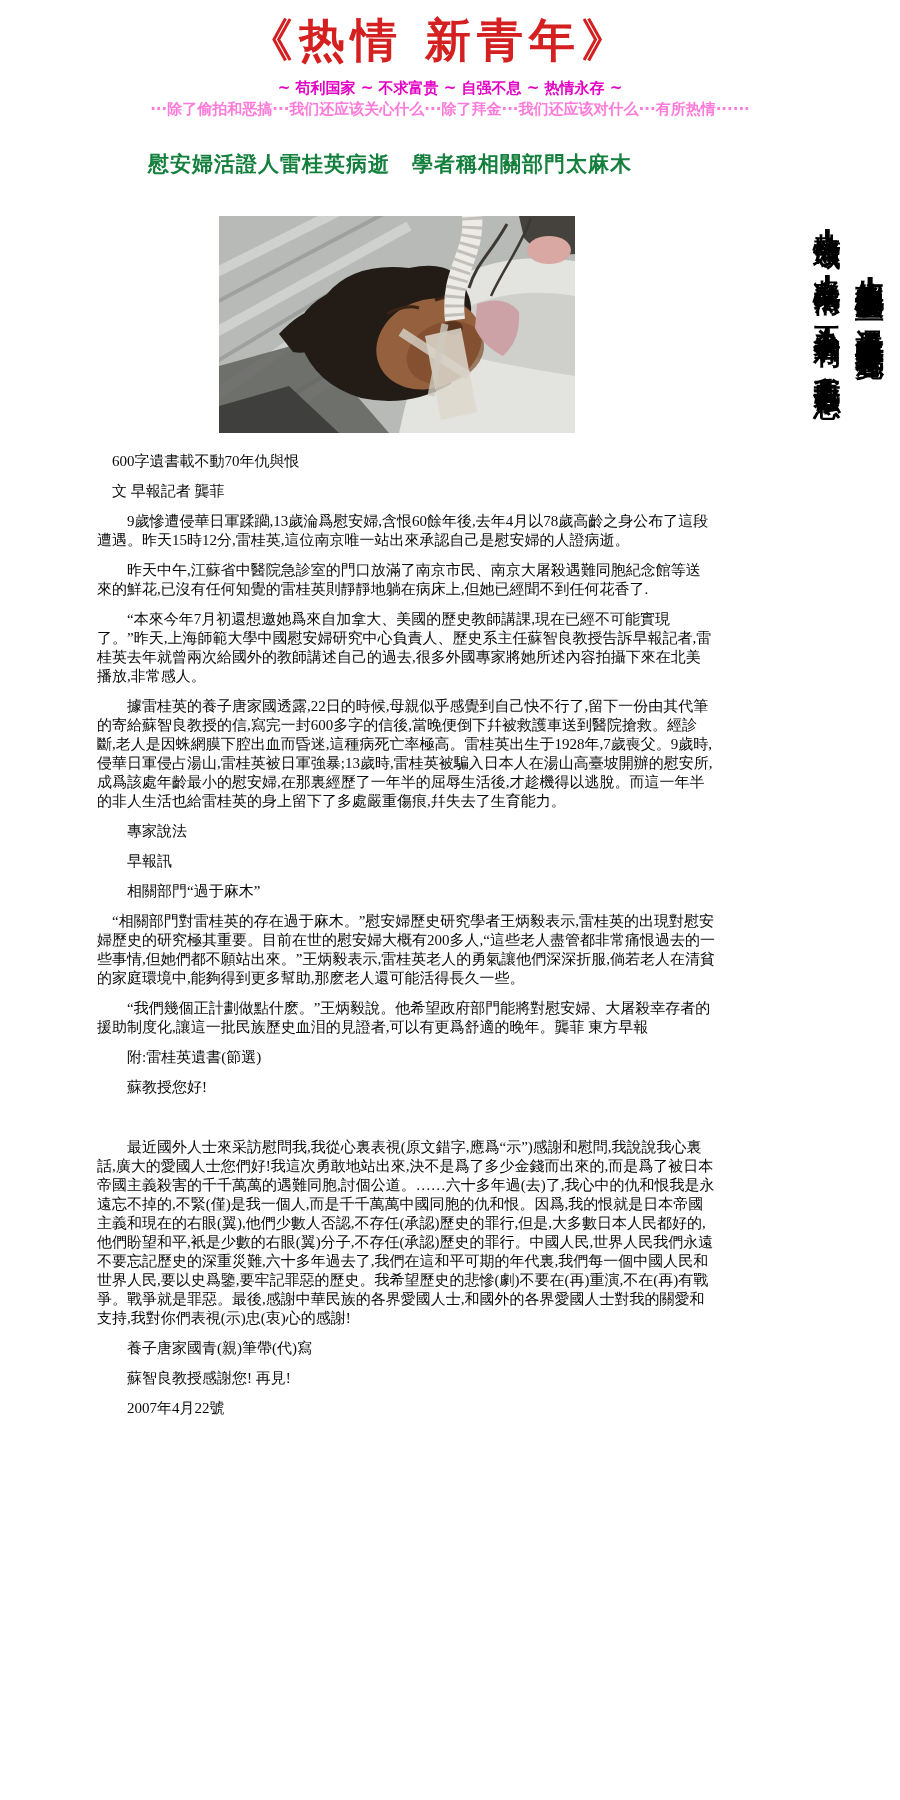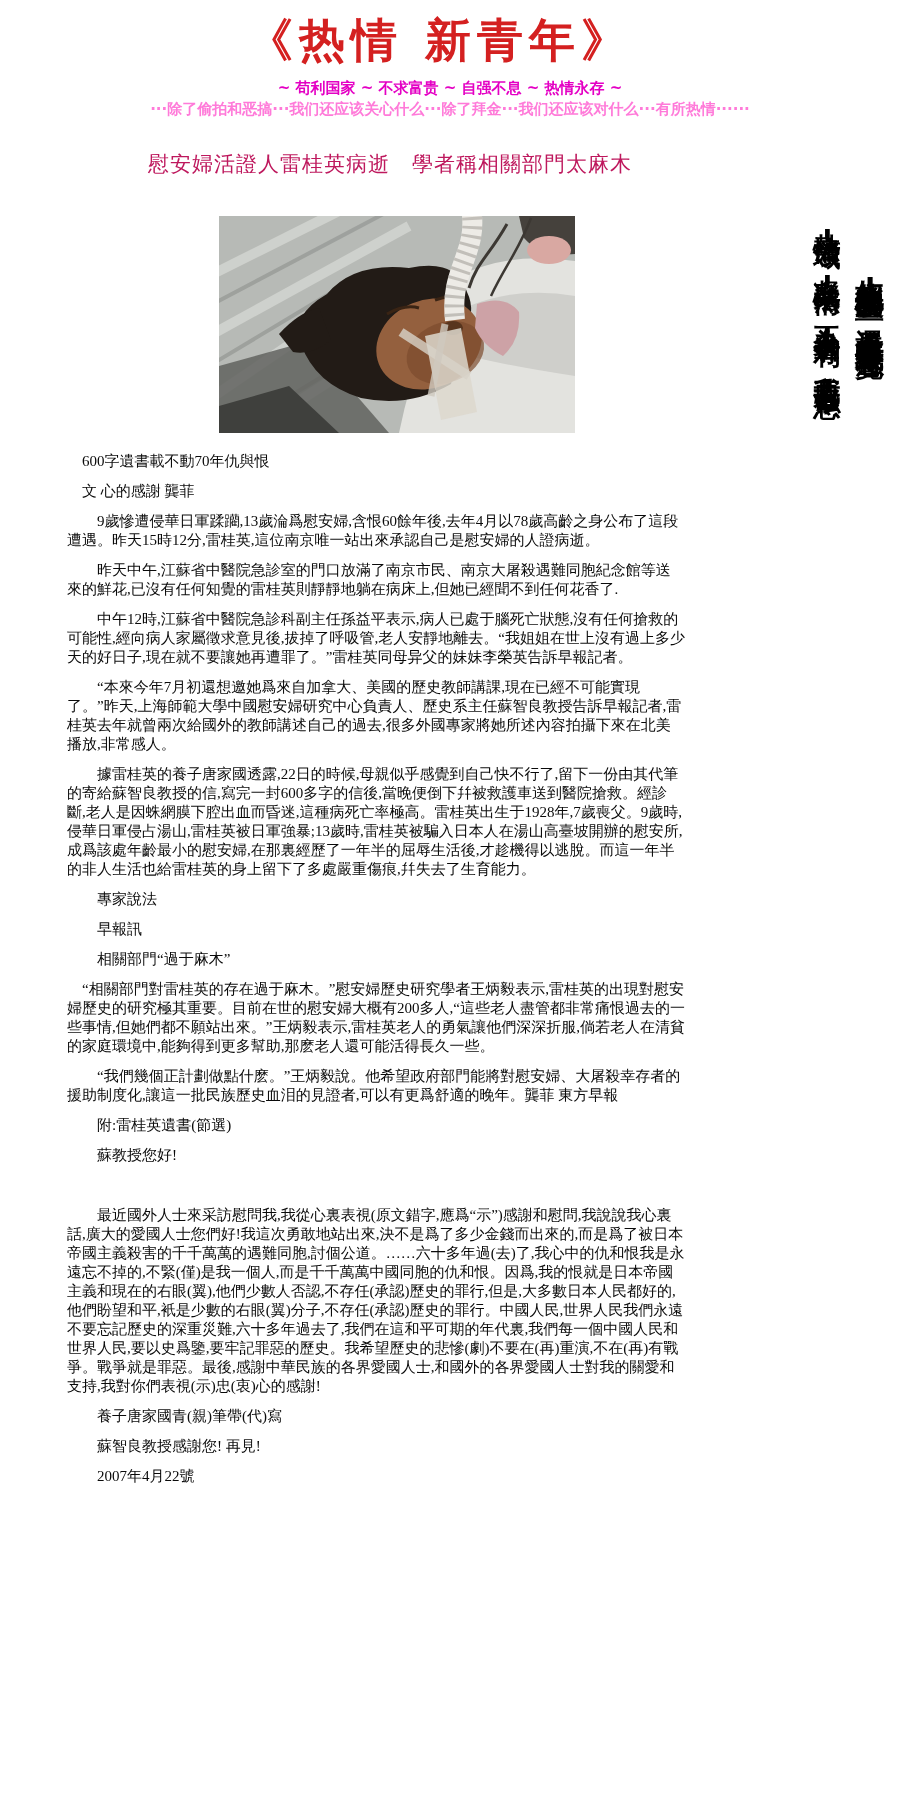--- a/index.html
+++ b/index.html
@@ -13,34 +13,34 @@
     font-family:"DejaVu Serif","Liberation Serif",serif;
     font-weight:bold; font-size:46px; color:#d42020; letter-spacing:6px;
   }
   .tagline { position:absolute; left:0; width:900px; text-align:center;
     font-weight:bold; font-size:15px; line-height:16px;
     font-family:"DejaVu Sans","Liberation Sans",sans-serif; }
   .tagline-primary   { top:80px;  color:#e400c4; }
   .tagline-secondary { top:101px; color:#ff7ad9; }
   .headline {
     position:absolute; top:150px; left:20px; width:740px; text-align:center;
-    font-weight:normal; font-size:21px; color:#be185d; letter-spacing:1px;
+    font-weight:bold; font-size:21px; color:#15803d; letter-spacing:1px;
     font-family:"DejaVu Sans","Liberation Sans",sans-serif;
   }
   .photo { position:absolute; top:216px; left:219px; width:356px; height:217px; }
   .vbanner { position:absolute; top:212px; right:10px; display:flex; flex-direction:row; gap:5px; }
   .vcol {
     writing-mode:vertical-rl; text-orientation:upright;
     font-weight:bold; color:#000000;
     font-family:"DejaVu Sans","Liberation Sans",sans-serif;
   }
   .vcol-inner { font-size:27px; letter-spacing:3px; }
   .vcol-outer { font-size:29px; letter-spacing:2px; margin-top:45px; }
   .article {
-    position:absolute; top:452px; left:67px; width:618px;
+    position:absolute; top:452px; left:97px; width:618px;
     font-family:"Liberation Serif","DejaVu Serif",serif;
     font-size:15px; line-height:19px; color:#0a0a0a;
   }
   .article p { margin:0 0 11px 0; white-space:pre-wrap; min-height:19px; }
   .jojo-label {
     position:absolute; top:1540px; left:281px;
     font-family:"Liberation Mono","DejaVu Sans Mono",monospace;
     font-weight:bold; font-size:18px; color:#cc2222; letter-spacing:1px;
   }
   .slogan {
@@ -110,26 +110,25 @@
     </svg>
   </div>
 
   <div class="vbanner">
     <div class="vcol vcol-inner">熱情領域!凝聚熱情!不為爭名奪利!我要自強不息!</div>
     <div class="vcol vcol-outer">如此經典的漫畫!還是拿在手中才更有感覺!</div>
   </div>
 
   <div class="article">
     <p class="caption">　600字遺書載不動70年仇與恨</p>
-    <p class="byline">　文 心的感謝 龔菲</p>
+    <p class="byline">　文 早報記者 龔菲</p>
     <div>
 
     <p class="para">　　9歲慘遭侵華日軍蹂躪,13歲淪爲慰安婦,含恨60餘年後,去年4月以78歲高齡之身公布了這段遭遇。昨天15時12分,雷桂英,這位南京唯一站出來承認自己是慰安婦的人證病逝。</p>
         <p class="para">　　昨天中午,江蘇省中醫院急診室的門口放滿了南京市民、南京大屠殺遇難同胞紀念館等送來的鮮花,已沒有任何知覺的雷桂英則靜靜地躺在病床上,但她已經聞不到任何花香了.</p>
-        <p class="para">　　中午12時,江蘇省中醫院急診科副主任孫益平表示,病人已處于腦死亡狀態,沒有任何搶救的可能性,經向病人家屬徵求意見後,拔掉了呼吸管,老人安靜地離去。“我姐姐在世上沒有過上多少天的好日子,現在就不要讓她再遭罪了。”雷桂英同母异父的妹妹李榮英告訴早報記者。</p>
         <p class="para">　　“本來今年7月初還想邀她爲來自加拿大、美國的歷史教師講課,現在已經不可能實現了。”昨天,上海師範大學中國慰安婦研究中心負責人、歷史系主任蘇智良教授告訴早報記者,雷桂英去年就曾兩次給國外的教師講述自己的過去,很多外國專家將她所述內容拍攝下來在北美播放,非常感人。</p>
         <p class="para">　　據雷桂英的養子唐家國透露,22日的時候,母親似乎感覺到自己快不行了,留下一份由其代筆的寄給蘇智良教授的信,寫完一封600多字的信後,當晚便倒下幷被救護車送到醫院搶救。經診斷,老人是因蛛網膜下腔出血而昏迷,這種病死亡率極高。雷桂英出生于1928年,7歲喪父。9歲時,侵華日軍侵占湯山,雷桂英被日軍強暴;13歲時,雷桂英被騙入日本人在湯山高臺坡開辦的慰安所,成爲該處年齡最小的慰安婦,在那裏經歷了一年半的屈辱生活後,才趁機得以逃脫。而這一年半的非人生活也給雷桂英的身上留下了多處嚴重傷痕,幷失去了生育能力。</p>
         <p class="para">　　專家說法</p>
         <p class="para">　　早報訊</p>
         <p class="para">　　相關部門“過于麻木”</p>
         <p class="para">　“相關部門對雷桂英的存在過于麻木。”慰安婦歷史研究學者王炳毅表示,雷桂英的出現對慰安婦歷史的研究極其重要。目前在世的慰安婦大概有200多人,“這些老人盡管都非常痛恨過去的一些事情,但她們都不願站出來。”王炳毅表示,雷桂英老人的勇氣讓他們深深折服,倘若老人在清貧的家庭環境中,能夠得到更多幫助,那麽老人還可能活得長久一些。</p>
         <p class="para">　　“我們幾個正計劃做點什麽。”王炳毅說。他希望政府部門能將對慰安婦、大屠殺幸存者的援助制度化,讓這一批民族歷史血泪的見證者,可以有更爲舒適的晚年。龔菲 東方早報</p>
         <p class="para">　　附:雷桂英遺書(節選)</p>
         <p class="para">　　蘇教授您好!</p>
         <p class="para"></p>

